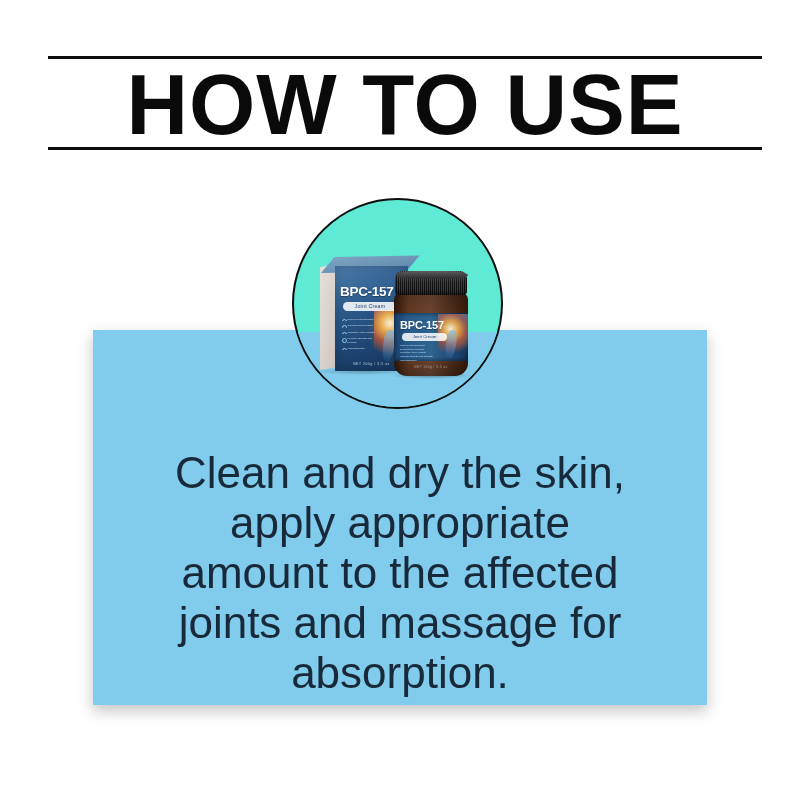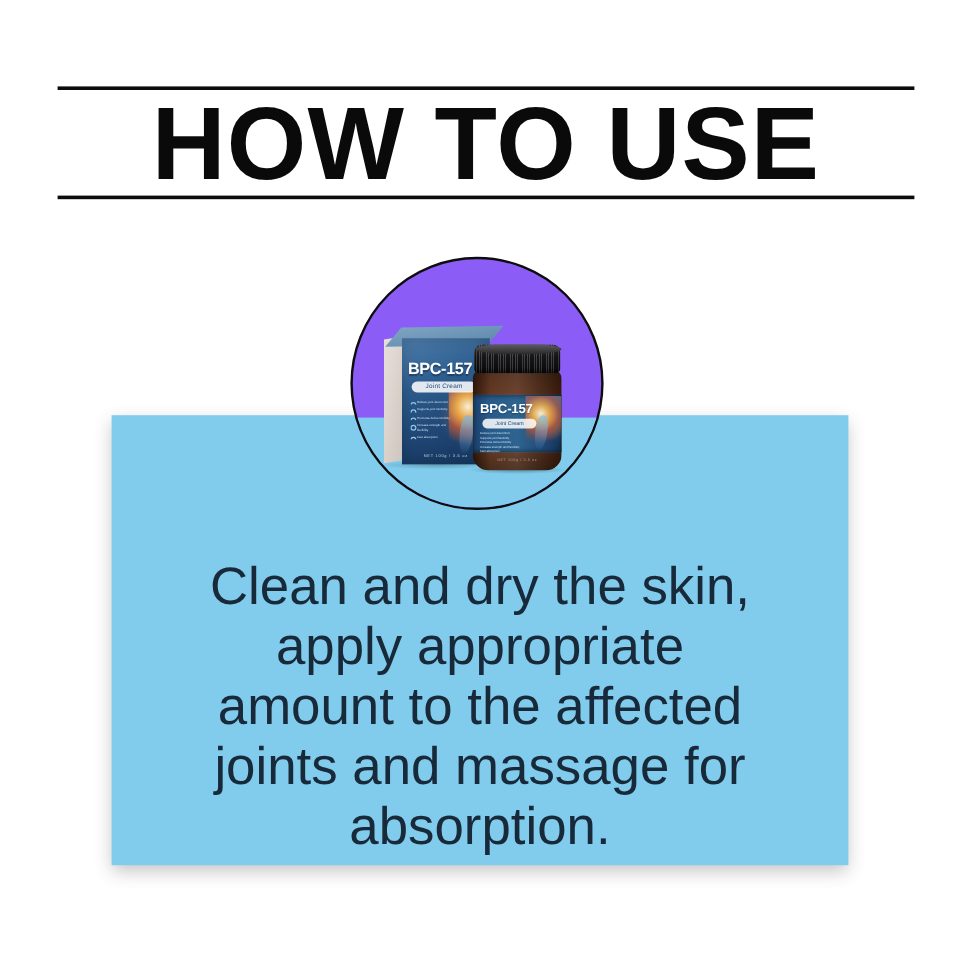--- a/index.html
+++ b/index.html
@@ -10,21 +10,21 @@
   body {
     width: 800px;
     height: 800px;
     overflow: hidden;
     font-family: "Liberation Sans", sans-serif;
     position: relative;
   }
 
   #page {
     position: absolute;
-    left: 0; top: 16px;
+    left: 0; top: 0;
     width: 800px;
     height: 748px;
     background: #ffffff;
   }
 
   
   .header-block {
     position: absolute;
     left: 48px;
     top: 56px;
@@ -84,21 +84,21 @@
 
   
   .product-medallion {
     position: absolute;
     left: 292px;
     top: 198px;
     width: 207px;
     height: 207px;
     border-radius: 50%;
     border: 2.2px solid #0d0d0d;
-    background: #8b5cf6;
+    background: #5eead4;
     overflow: hidden;
   }
   .medallion-inner {
     position: absolute;
     left: 0; top: 0;
     width: 100%; height: 100%;
   }
 
   
   .product-scene {

